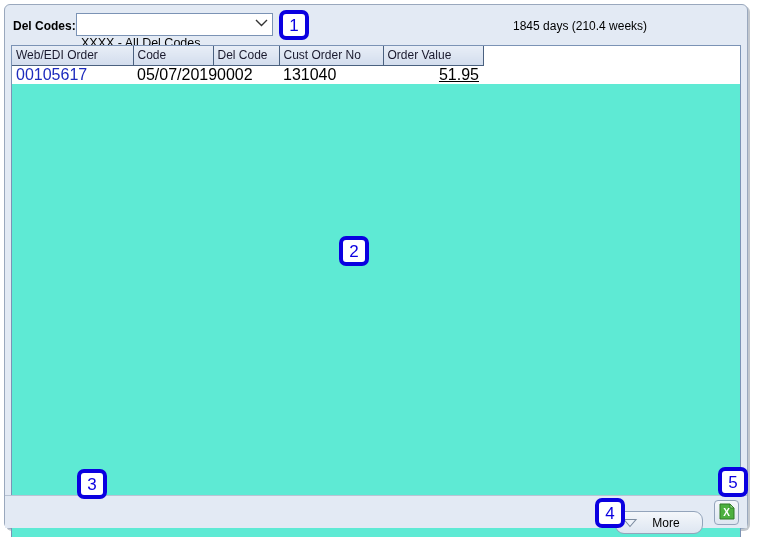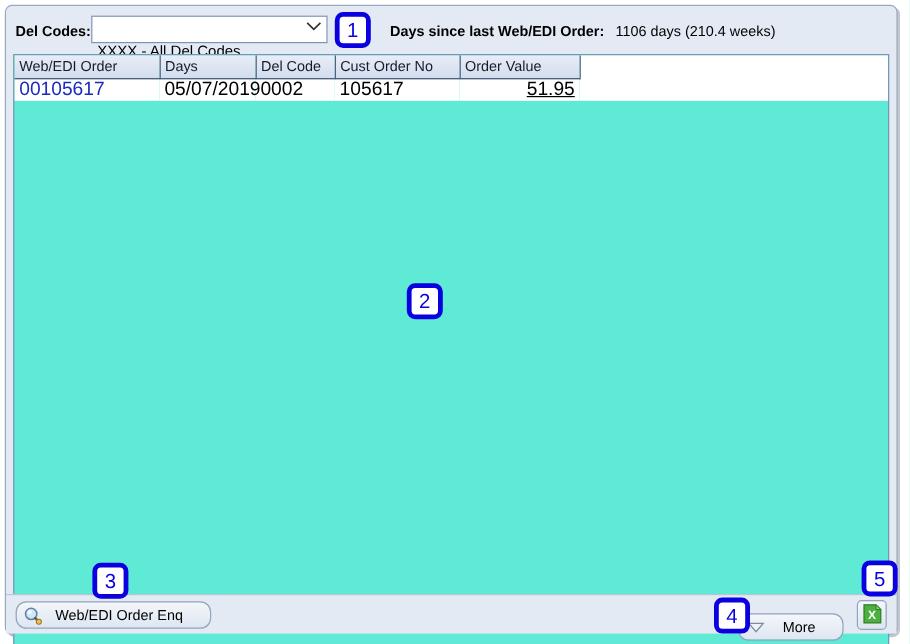--- a/index.html
+++ b/index.html
@@ -265,71 +265,59 @@
 
       <div class="del-code-select">
         <span class="value">XXXX - All Del Codes</span>
         <span class="chevron">
           <svg width="13" height="8" viewBox="0 0 13 8" aria-hidden="true">
             <path d="M1 1 L6.5 6.5 L12 1" fill="none" stroke="#333" stroke-width="1.4"></path>
           </svg>
         </span>
       </div>
 
-      <div class="days-label">Days since last Web/EDI Order:</div>
-
-      <div class="days-value">1106 days (210.4 weeks)</div>
+
+      <div class="days-value">1845 days (210.4 weeks)</div>
     </div>
 
     <div class="grid-wrap">
       <table class="grid">
         <colgroup>
           <col style="width:121px">
           <col style="width:80px">
           <col style="width:66px">
           <col style="width:104px">
           <col style="width:100px">
           <col>
         </colgroup>
         <thead>
           <tr>
             <th>Web/EDI Order</th>
-            <th>Days</th>
+            <th>Code</th>
             <th>Del Code</th>
             <th>Cust Order No</th>
             <th class="num">Order Value</th>
             <th class="filler"></th>
           </tr>
         </thead>
         <tbody>
           <tr>
             <td class="link">00105617</td>
             <td>05/07/2019</td>
             <td>0002</td>
-            <td>105617</td>
+            <td>131040</td>
             <td class="num">51.95</td>
             <td></td>
           </tr>
         </tbody>
       </table>
     </div>
 
     <div class="toolbar">
 
-      <div class="btn btn-order-enq">
-        <span>
-          <svg class="icon-magnifier" viewBox="0 0 16 16" aria-hidden="true">
-            <circle cx="7" cy="6.6" r="4.7" fill="#cfe6f7" stroke="#5b82a8" stroke-width="1.3"></circle>
-            <circle cx="5.6" cy="5.2" r="1.9" fill="#ffffff" opacity="0.75"></circle>
-            <path d="M10.3 10.1 L14 13.6" stroke="#6b5a3a" stroke-width="2.2" stroke-linecap="round"></path>
-            <circle cx="13.4" cy="13.1" r="2.1" fill="#f0c14b" stroke="#9a7a2a" stroke-width="0.9"></circle>
-          </svg>
-        </span>
-        <span class="label">Web/EDI Order Enq</span>
-      </div>
 
       <div class="btn btn-more">
         <span class="tri-wrap">
           <svg width="16" height="11" viewBox="0 0 16 11" aria-hidden="true">
             <path d="M2 2.5 L14 2.5 L8 9.5 Z" fill="#eef3fa" stroke="#7c8ca0" stroke-width="1.1"></path>
           </svg>
         </span>
         <span class="label">More</span>
       </div>
 

